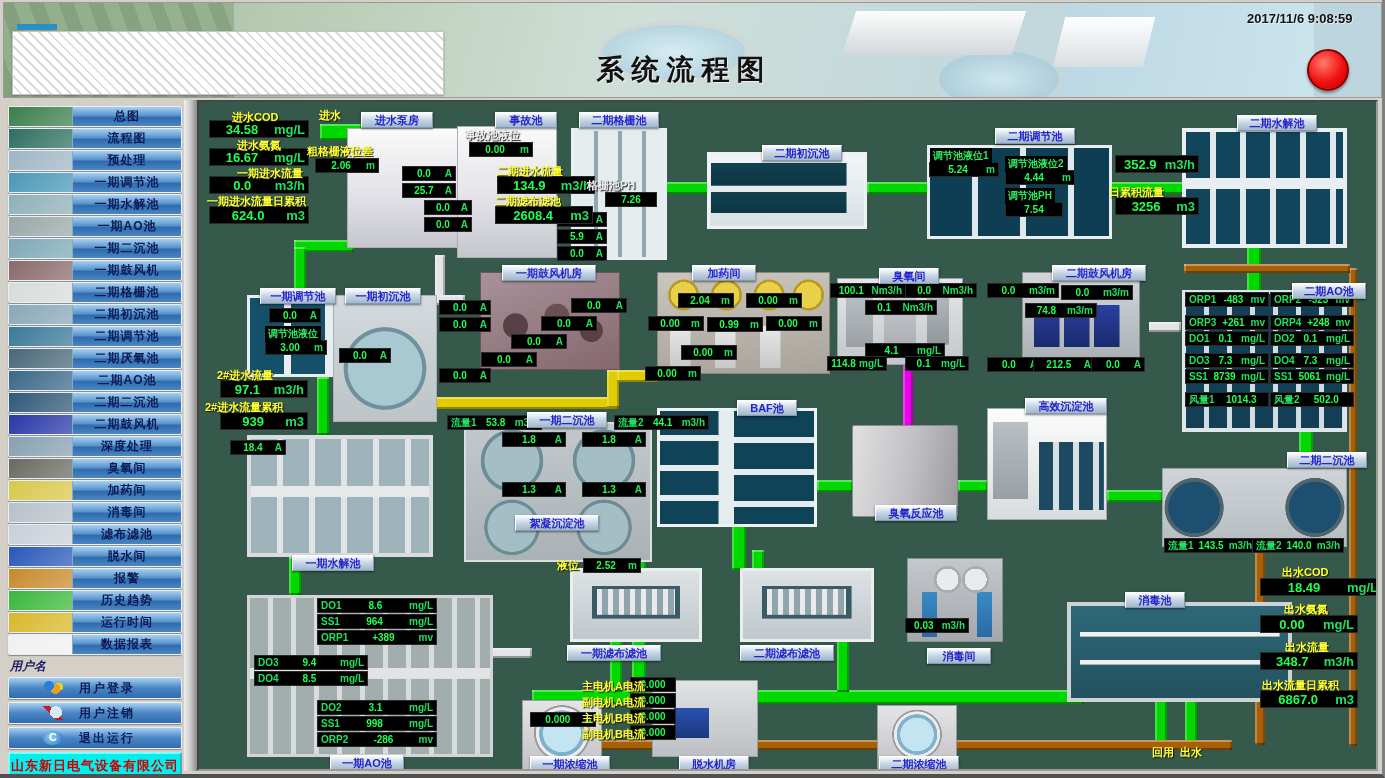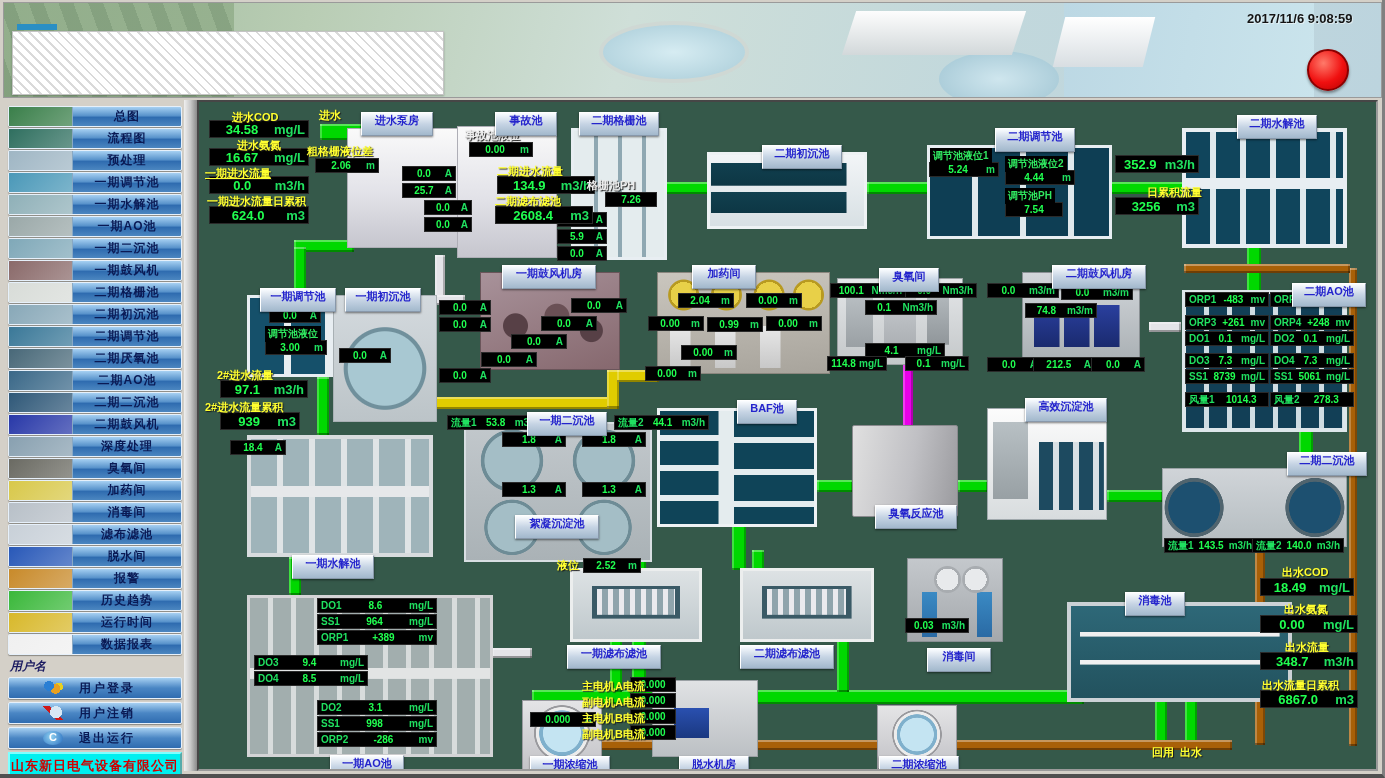--- a/index.html
+++ b/index.html
@@ -61,21 +61,21 @@
   .kv{position:absolute;z-index:3;height:15px;background:#000;border:1px solid #2a2a2a;
       display:flex;align-items:center;padding:0 3px;font-size:10px;font-weight:bold;white-space:nowrap;}
   .kv .l{color:#20e060;margin-right:3px;}
   .kv .v{flex:1;text-align:center;color:#20ff50;}
   .kv .u{color:#20e060;margin-left:3px;}
   .kv.lg{height:18px;font-size:13px;}
   .ylab,.wlab,.glab{position:absolute;z-index:3;white-space:nowrap;font-weight:bold;}
   .ylab{color:#ffff30;font-size:11px;text-shadow:1px 1px 1px #1a1a1a;}
   .wlab{color:#ececec;font-size:11px;text-shadow:1px 1px 1px #1a1a1a;}
   .glab{color:#30e860;font-size:10px;background:#000;padding:1px 3px;}
-  .ubtn{position:absolute;z-index:4;height:24px;cursor:pointer;text-align:center;
+  .ubtn{position:absolute;z-index:4;height:16px;cursor:pointer;text-align:center;
         background:linear-gradient(180deg,#fbfdff,#c6d4e4 50%,#a2b8cc);
         border:1px solid #ffffff;border-right-color:#8898aa;border-bottom-color:#8898aa;
         box-shadow:0 1px 2px rgba(0,0,0,.5);
         color:#2424cc;font-size:11px;font-weight:bold;line-height:14px;white-space:nowrap;}
   
   .u-building{background:linear-gradient(180deg,#fafafa,#e2e2e8 55%,#c6c6ce);border:1px solid #aeaeb6;}
   .u-building2{border:3px solid #e8eef2;background:repeating-linear-gradient(90deg,#e4ecee 0 20px,#8fa8b2 20px 24px),#e4ecee;}
   .u-tank2h{border:3px solid #eef2f4;background:
      linear-gradient(#11404f,#0d3644) 6% 16%/88% 32% no-repeat,
      linear-gradient(#11404f,#0d3644) 6% 74%/88% 30% no-repeat,
@@ -172,20 +172,21 @@
   <div id="header">
     <div class="h-dec" id="h-trees"></div>
     <div class="h-dec" id="h-pool"></div>
     <div class="h-dec" id="h-tank1"></div>
     <div class="h-dec" id="h-tank2"></div>
     <div class="h-dec" id="h-bldg1"></div>
     <div class="h-dec" id="h-bldg2"></div>
     <div id="hatch">
       <div id="hatch-tab"></div>
     </div>
+    <div id="title">系统流程图</div>
     <div id="timestamp">2017/11/6 9:08:59</div>
     <div id="alarm-btn"></div>
   </div>
 
   <div id="vdivider"></div>
 
   <div id="sidebar">
     <div id="sb-items">
         <div class="sbitem">
           <span class="sbthumb" style="background: linear-gradient(135deg, rgb(58, 127, 74), rgba(255, 255, 255, 0.333) 120%), rgb(58, 127, 74);"></span>
@@ -470,21 +471,21 @@
         <span class="u">A</span>
       </div>
       <div class="kv" style="left: 240px; top: 266px; width: 52px;">
         <span class="v">0.0</span>
         <span class="u">A</span>
       </div>
       <div class="kv lg" style="left: 21px; top: 278px; width: 88px;">
         <span class="v">97.1</span>
         <span class="u">m3/h</span>
       </div>
-      <div class="kv lg" style="left: 21px; top: 310px; width: 80px;">
+      <div class="kv lg" style="left: 21px; top: 310px; width: 88px;">
         <span class="v">939</span>
         <span class="u">m3</span>
       </div>
       <div class="kv" style="left: 372px; top: 196px; width: 56px;">
         <span class="v">0.0</span>
         <span class="u">A</span>
       </div>
       <div class="kv" style="left: 342px; top: 214px; width: 56px;">
         <span class="v">0.0</span>
         <span class="u">A</span>
@@ -622,21 +623,21 @@
         <span class="l">SS1</span>
         <span class="v">5061</span>
         <span class="u">mg/L</span>
       </div>
       <div class="kv" style="left: 986px; top: 290px; width: 84px;">
         <span class="l">风量1</span>
         <span class="v">1014.3</span>
       </div>
       <div class="kv" style="left: 1071px; top: 290px; width: 84px;">
         <span class="l">风量2</span>
-        <span class="v">278.3</span>
+        <span class="v">502.0</span>
       </div>
       <div class="kv" style="left: 31px; top: 338px; width: 56px;">
         <span class="v">18.4</span>
         <span class="u">A</span>
       </div>
       <div class="kv" style="left: 248px; top: 313px; width: 95px;">
         <span class="l">流量1</span>
         <span class="v">53.8</span>
         <span class="u">m3/h</span>
       </div>
@@ -712,21 +713,21 @@
         <span class="u">mv</span>
       </div>
       <div class="kv" style="left: 384px; top: 456px; width: 58px;">
         <span class="v">2.52</span>
         <span class="u">m</span>
       </div>
       <div class="kv" style="left: 706px; top: 516px; width: 64px;">
         <span class="v">0.03</span>
         <span class="u">m3/h</span>
       </div>
-      <div class="kv lg" style="left: 1061px; top: 476px; width: 94px;">
+      <div class="kv lg" style="left: 1061px; top: 476px; width: 122px;">
         <span class="v">18.49</span>
         <span class="u">mg/L</span>
       </div>
       <div class="kv lg" style="left: 1061px; top: 513px; width: 98px;">
         <span class="v">0.00</span>
         <span class="u">mg/L</span>
       </div>
       <div class="kv lg" style="left: 1061px; top: 550px; width: 98px;">
         <span class="v">348.7</span>
         <span class="u">m3/h</span>
@@ -746,27 +747,27 @@
         <span class="v">0.000</span>
       </div>
       <div class="kv" style="left: 431px; top: 607px; width: 46px;">
         <span class="v">0.000</span>
       </div>
       <div class="kv" style="left: 431px; top: 623px; width: 46px;">
         <span class="v">0.000</span>
       </div>
       <div class="ylab" style="left: 33px; top: 8px;">进水COD</div>
       <div class="ylab" style="left: 38px; top: 36px;">进水氨氮</div>
-      <div class="ylab" style="left: 6px; top: 64px; text-decoration: underline;">一期进水流量</div>
+      <div class="ylab" style="left: 38px; top: 64px;">一期进水流量</div>
       <div class="ylab" style="left: 8px; top: 92px;">一期进水流量日累积</div>
       <div class="ylab" style="left: 120px; top: 6px;">进水</div>
       <div class="ylab" style="left: 108px; top: 42px;">粗格栅液位差</div>
       <div class="ylab" style="left: 298px; top: 62px;">二期进水流量</div>
       <div class="ylab" style="left: 296px; top: 92px;">二期滤布滤池</div>
-      <div class="ylab" style="left: 948px; top: 83px;">日累积流量</div>
+      <div class="ylab" style="left: 910px; top: 83px;">日累积流量</div>
       <div class="ylab" style="left: 18px; top: 266px;">2#进水流量</div>
       <div class="ylab" style="left: 6px; top: 298px;">2#进水流量累积</div>
       <div class="ylab" style="left: 358px; top: 456px;">液位</div>
       <div class="ylab" style="left: 1083px; top: 463px;">出水COD</div>
       <div class="ylab" style="left: 1085px; top: 500px;">出水氨氮</div>
       <div class="ylab" style="left: 1086px; top: 538px;">出水流量</div>
       <div class="ylab" style="left: 1063px; top: 576px;">出水流量日累积</div>
       <div class="ylab" style="left: 383px; top: 577px;">主电机A电流</div>
       <div class="ylab" style="left: 383px; top: 593px;">副电机A电流</div>
       <div class="ylab" style="left: 383px; top: 609px;">主电机B电流</div>

